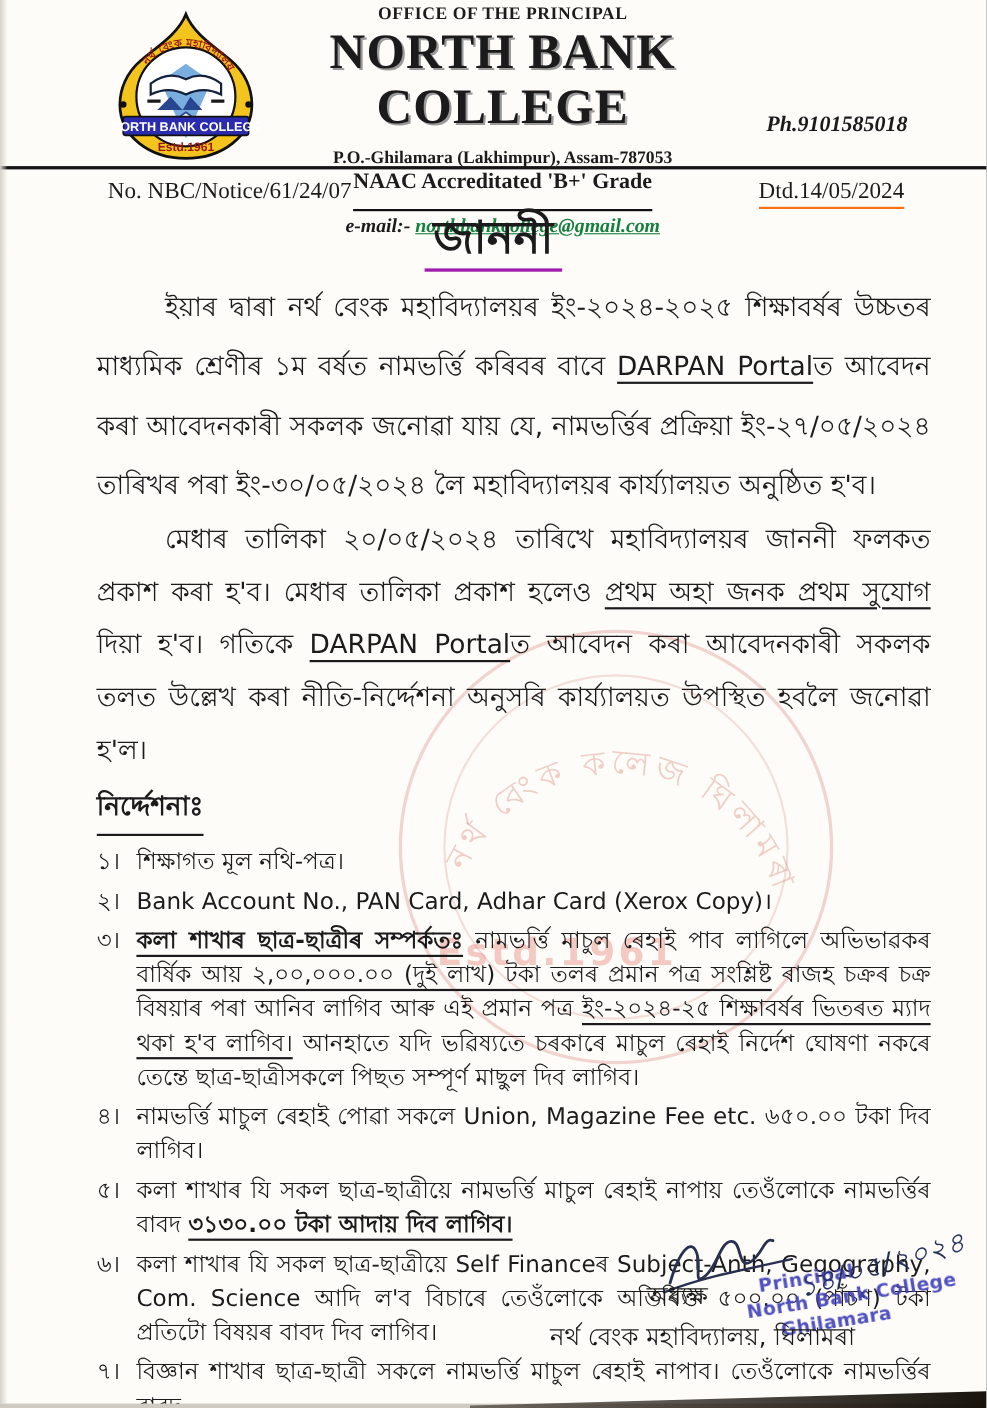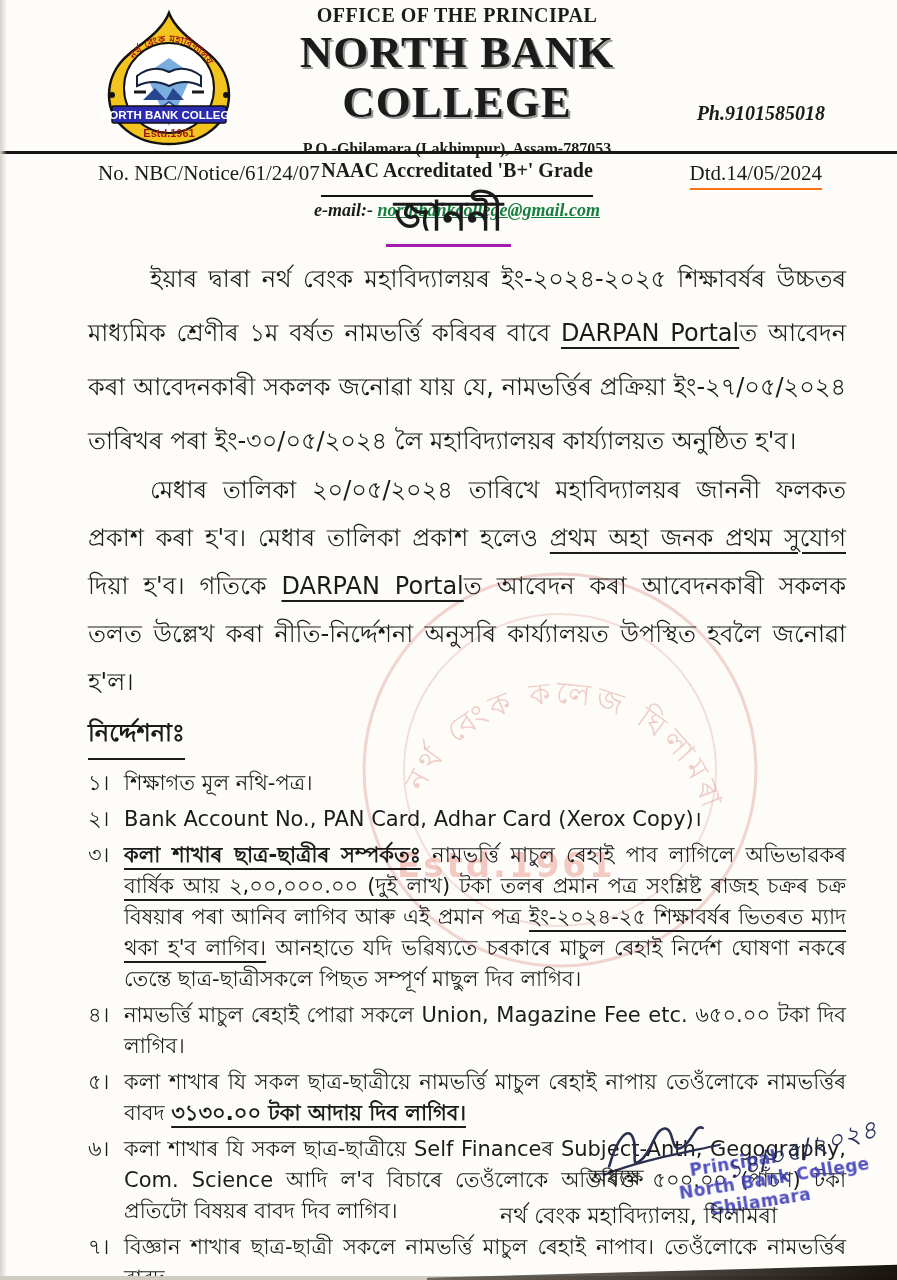--- a/index.html
+++ b/index.html
@@ -15,21 +15,21 @@
   .edge-bottom-wedge{position:absolute;right:0;bottom:0;width:470px;height:18px;z-index:6;
     background:linear-gradient(to right,rgba(30,22,12,.55),rgba(18,12,6,.97));
     clip-path:polygon(0 88%,100% 15%,100% 100%,0 100%);}
   
   .watermark{position:absolute;left:355px;top:565px;width:410px;height:410px;z-index:0;pointer-events:none;}
   
   .letterhead{position:absolute;left:0;top:0;width:100%;height:160px;z-index:2;}
   .logo{position:absolute;left:96px;top:10px;width:146px;height:140px;}
   .head-center{position:absolute;left:242px;top:4px;width:430px;text-align:center;
     font-family:"Liberation Serif",serif;}
-  .office-line{font-size:20px;font-weight:600;letter-spacing:.5px;}
+  .office-line{font-size:16px;font-weight:600;letter-spacing:.5px;}
   .college-name{margin:0;font-size:45px;font-weight:800;letter-spacing:1px;line-height:50px;
     text-shadow:2px 2px 0 #9a9a9a;}
   .address{font-size:16px;font-weight:700;margin-top:13px;}
   .naac{display:inline-block;font-size:20px;font-weight:700;border-bottom:2.5px solid #111;
     padding-bottom:13px;margin-top:1px;}
   .email-line{font-size:18px;font-weight:700;font-style:italic;margin-top:3px;}
   .email{color:#15803d;text-decoration:underline;}
   .phone{position:absolute;right:72px;top:102px;font-family:"Liberation Serif",serif;
     font-style:italic;font-weight:700;font-size:20px;}
   .rule{position:absolute;left:0;top:151px;width:100%;height:3px;background:#161616;}

